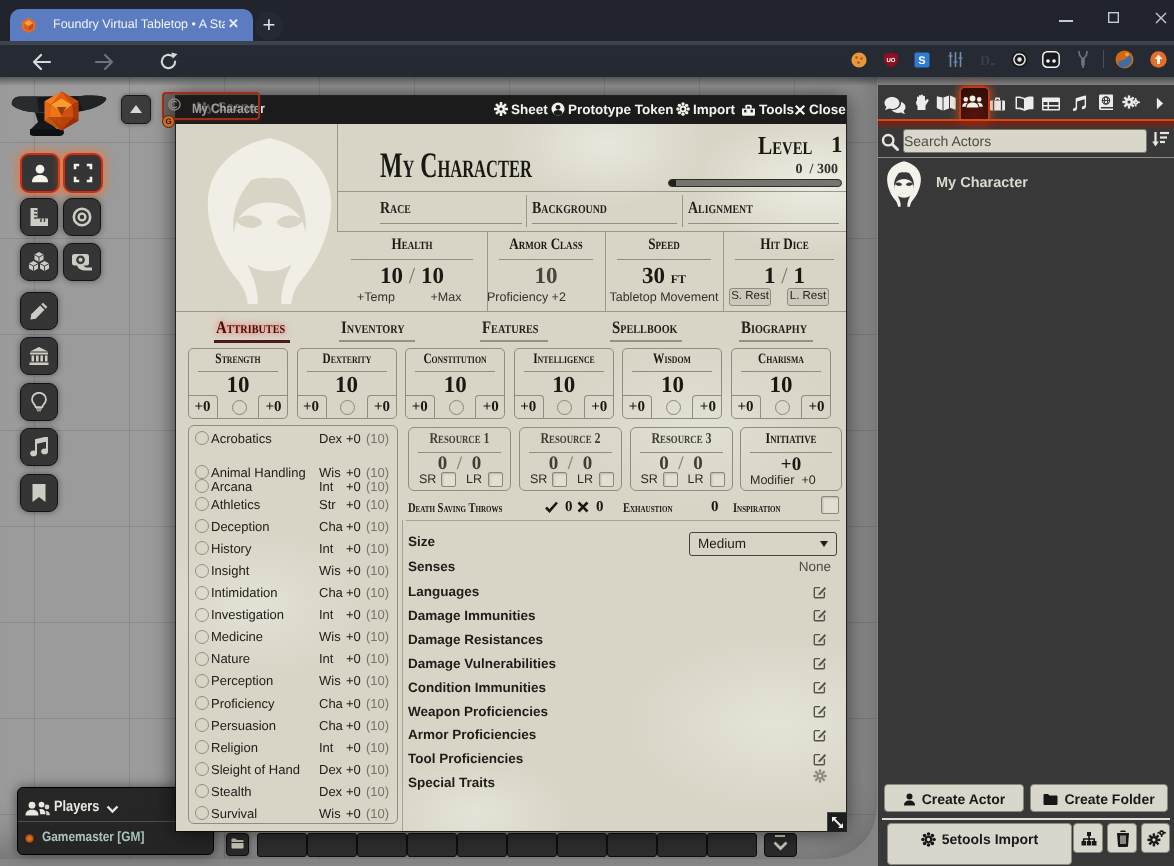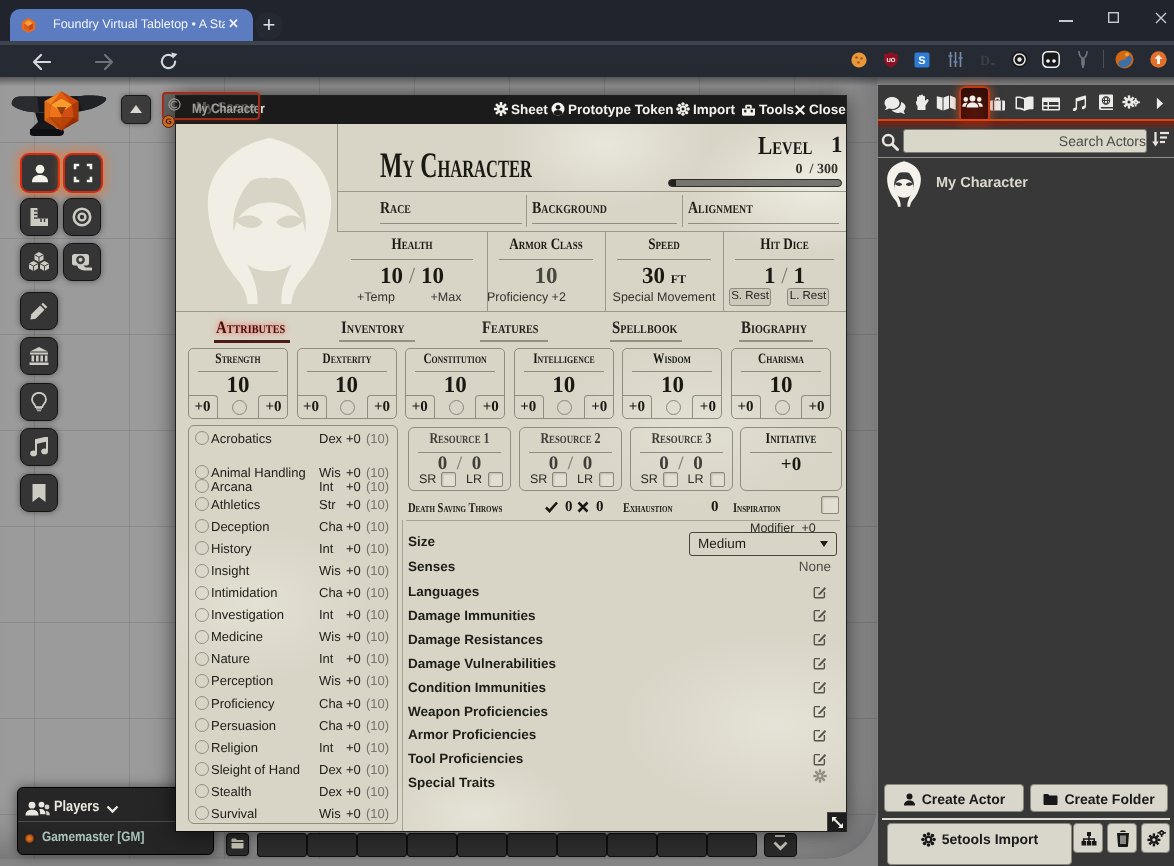--- a/index.html
+++ b/index.html
@@ -420,21 +420,21 @@
       <div class="abs hline" style="left:175px;top:135px;width:122px;background:#8f8c80;"></div>
       <div class="abs hline" style="left:323px;top:135px;width:94px;background:#8f8c80;"></div>
       <div class="abs hline" style="left:441px;top:135px;width:94px;background:#8f8c80;"></div>
       <div class="abs hline" style="left:559px;top:135px;width:99px;background:#8f8c80;"></div>
       <div class="tx num" style="left:161px;top:139px;width:150px;text-align:center;font-size:23px;">10 <span style="color:#7b786c;font-weight:normal;">/</span> 10</div>
       <div class="tx sans" style="left:170px;top:166px;width:60px;text-align:center;font-size:12.5px;color:#33322c;">+Temp</div>
       <div class="tx sans" style="left:240px;top:166px;width:60px;text-align:center;font-size:12.5px;color:#33322c;">+Max</div>
       <div class="tx num" style="left:311px;top:139px;width:118px;text-align:center;font-size:23px;color:#47463f;">10</div>
       <div class="tx sans" style="left:311px;top:166px;width:118px;font-size:12.5px;color:#33322c;">Proficiency +2</div>
       <div class="tx num" style="left:429px;top:139px;width:118px;text-align:center;font-size:23px;">30 <span class="scap" style="font-size:17px;">ft</span></div>
-      <div class="tx sans" style="left:429px;top:166px;width:118px;text-align:center;font-size:12.5px;color:#33322c;">Special Movement</div>
+      <div class="tx sans" style="left:429px;top:166px;width:118px;text-align:center;font-size:12.5px;color:#33322c;">Tabletop Movement</div>
       <div class="tx num" style="left:547px;top:139px;width:123px;text-align:center;font-size:23px;">1 <span style="color:#7b786c;font-weight:normal;">/</span> 1</div>
       <div class="abs" style="left:553px;top:164px;width:40px;height:16px;background:#ccc9bb;border:1px solid #8f8c80;border-radius:3px;font-size:11.5px;text-align:center;line-height:15px;color:#23221d;">S. Rest</div>
       <div class="abs" style="left:611px;top:164px;width:40px;height:16px;background:#ccc9bb;border:1px solid #8f8c80;border-radius:3px;font-size:11.5px;text-align:center;line-height:15px;color:#23221d;">L. Rest</div>
       <div class="abs hline" style="left:0;top:187px;width:670px;"></div>
 
       <div class="tx scap" style="left:40px;top:193px;font-size:17.5px;color:#3a1210;transform:scaleX(0.85);transform-origin:left;text-shadow:0 0 5px rgba(255,100,90,0.9),0 0 10px rgba(255,120,100,0.65);">Attributes</div>
       <div class="abs" style="left:38px;top:216px;width:76px;height:3px;background:#4c1a17;"></div>
       <div class="tx scap" style="left:165px;top:193px;font-size:17.5px;color:#23221d;transform:scaleX(0.85);transform-origin:left;">Inventory</div>
       <div class="abs hline" style="left:163px;top:216px;width:76px;height:2px;background:#94917f;"></div>
       <div class="tx scap" style="left:306px;top:193px;font-size:17.5px;color:#23221d;transform:scaleX(0.85);transform-origin:left;">Features</div>
@@ -645,21 +645,21 @@
           <div class="vl">0&nbsp; <span style="color:#8a887b;">/</span>&nbsp; 0</div>
           <div class="sr">SR</div>
           <div class="ck" style="left:32px;top:44px;"></div>
           <div class="lr">LR</div>
           <div class="ck" style="left:79px;top:44px;"></div>
         </div>
       <div class="bx" style="left:564px;top:303px;width:100px;height:62px;border-radius:6px;">
         <div class="tx scap" style="left:0;top:3px;width:100px;text-align:center;font-size:15px;transform:scaleX(0.8);">Initiative</div>
         <div class="abs hline" style="left:9px;top:24px;width:82px;background:#8f8c80;"></div>
         <div class="tx num" style="left:0;top:26px;width:100px;text-align:center;font-size:19px;">+0</div>
-        <div class="tx sans" style="left:9px;top:45px;font-size:12.5px;color:#2c2b26;margin-top:48px;">Modifier&nbsp; +0</div>
+        <div class="tx sans" style="left:9px;top:45px;font-size:12.5px;color:#2c2b26;">Modifier&nbsp; +0</div>
       </div>
 
       <div class="tx scap" style="left:232px;top:376px;font-size:13.5px;transform:scaleX(0.78);transform-origin:left;">Death Saving Throws</div>
       <svg class="abs" style="left:369px;top:377px" width="13" height="12" viewBox="0 0 13 12">
           <path d="M1 6.5 L4.5 10 L12 1.5" stroke="#191813" stroke-width="2.6" fill="none"></path>
         </svg>
       <div class="tx num" style="left:389px;top:375px;font-size:15px;">0</div>
       <svg class="abs" style="left:401px;top:377px" width="12" height="12" viewBox="0 0 12 12">
           <path d="M1.5 1.5 L10.5 10.5 M10.5 1.5 L1.5 10.5" stroke="#191813" stroke-width="2.6" fill="none"></path>
         </svg>
@@ -833,21 +833,21 @@
           <circle cx="20.5" cy="4.8" r="2.7"></circle>
           <path d="M24.8 13.6 C24.8 10.4 22.8 8.9 20 8.9 C19.4 8.9 18.8 9 18.3 9.2 C19.8 10.4 20.6 12 20.6 13.6 Z"></path>
         </g>
       </svg>
     <div class="abs" style="left:0;top:34px;width:296px;height:2px;background:#d24a16;"></div>
     <div class="abs" style="left:0;top:36px;width:296px;height:9px;background:linear-gradient(to bottom,rgba(138,24,6,0.85),rgba(70,14,4,0));"></div>
     <svg class="abs" style="left:3px;top:48px;" width="18" height="18" viewBox="0 0 18 18">
         <circle cx="7.2" cy="7.2" r="5.2" fill="none" stroke="#e8e6df" stroke-width="2.4"></circle>
         <line x1="11.2" y1="11.2" x2="16.5" y2="16.5" stroke="#e8e6df" stroke-width="3" stroke-linecap="round"></line>
       </svg>
-    <div class="abs" style="left:25px;top:44px;width:242px;height:22px;background:#d9d6ca;border:1px solid #7a7a74;border-radius:3px;text-align:right;font-size:14px;color:#4b4a45;line-height:22px;">Search Actors</div>
+    <div class="abs" style="left:25px;top:44px;width:242px;height:22px;background:#d9d6ca;border:1px solid #7a7a74;border-radius:3px;text-align:left;font-size:14px;color:#4b4a45;line-height:22px;">Search Actors</div>
     <svg class="abs" style="left:274px;top:46px;" width="19" height="17" viewBox="0 0 19 17">
         <g stroke="#e8e6df" stroke-width="2.2">
           <line x1="3.5" y1="1" x2="3.5" y2="12"></line>
           <line x1="8" y1="2" x2="17" y2="2"></line>
           <line x1="8" y1="6.5" x2="15" y2="6.5"></line>
           <line x1="8" y1="11" x2="13" y2="11"></line>
         </g>
         <path d="M0.2 10.5 L3.5 15.5 L6.8 10.5 Z" fill="#e8e6df"></path>
       </svg>
     <div class="abs" style="left:0;top:72px;width:296px;height:1px;background:#8e8d89;"></div>

